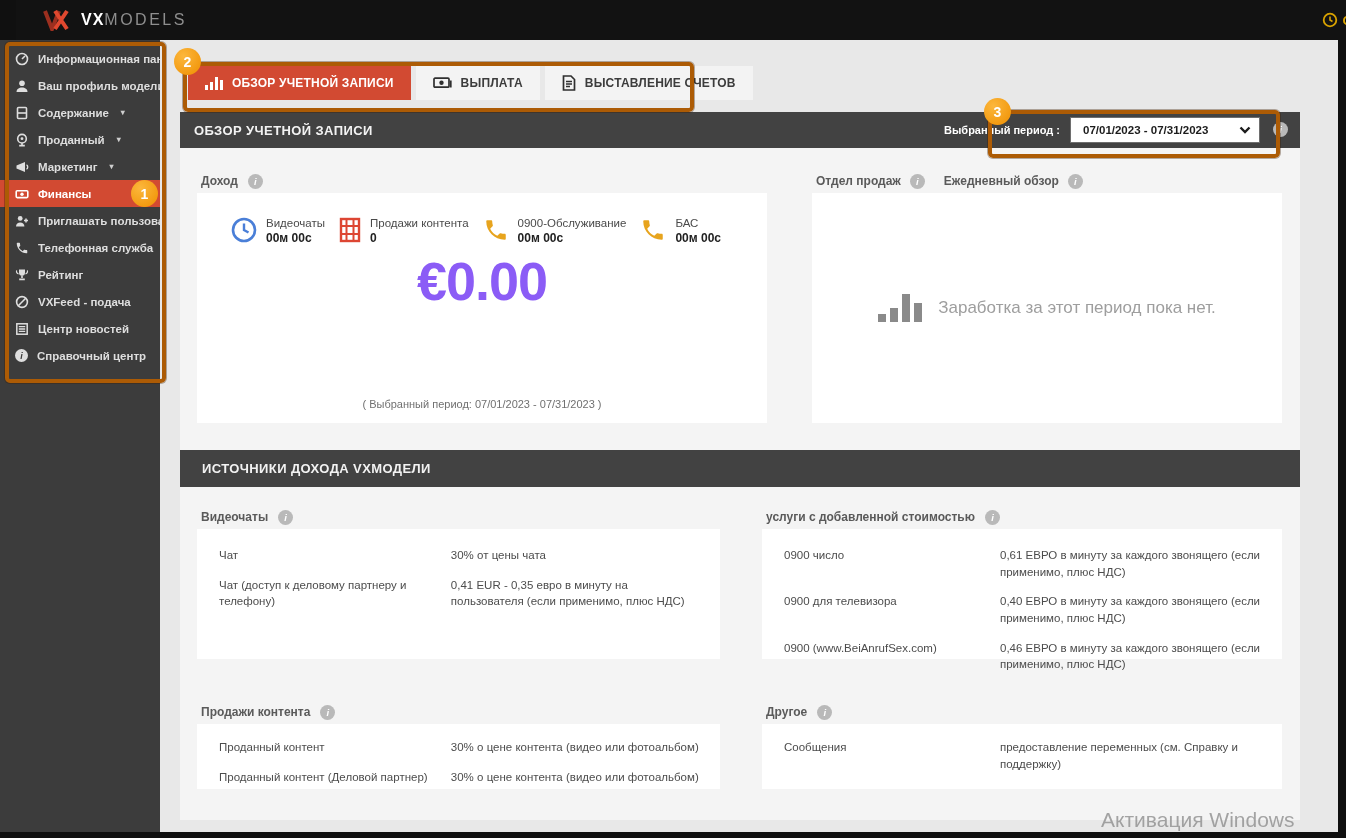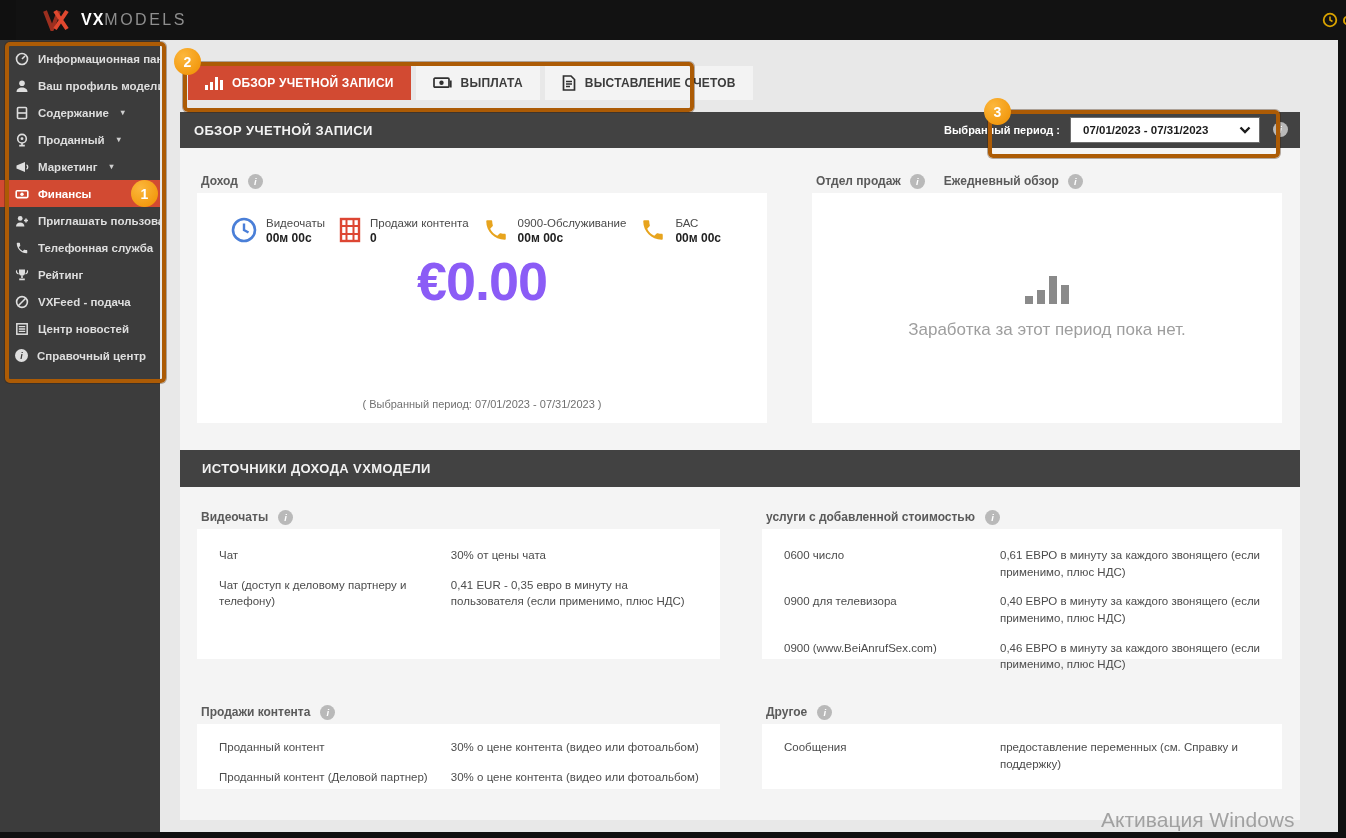--- a/index.html
+++ b/index.html
@@ -65,21 +65,21 @@
   .stat{display:flex;align-items:flex-start;gap:9px}
   .stat .txt{display:flex;flex-direction:column;gap:2px}
   .stat .lbl{font-size:11.5px;color:#4a4a4a}
   .stat .valtx{font-size:12px;font-weight:700;color:#222}
   .total{margin-top:5px;text-align:center;font-size:54px;font-weight:700;color:#8b5cf6;letter-spacing:-1px}
   .period-note{position:absolute;left:0;right:0;bottom:13px;text-align:center;font-size:11px;color:#707070}
   
   .sales{left:632px;top:21px;width:470px}
   .sales .panel-head{gap:9px}
   .sales .panel-head .t2{margin-left:10px}
-  .sales .card{height:230px;display:flex;flex-direction:column;align-items:center;justify-content:center;gap:16px}
+  .sales .card{height:230px;display:flex;flex-direction:row;align-items:center;justify-content:center;gap:16px}
   .empty-bars{display:flex;align-items:flex-end;gap:4px}
   .empty-bars i{display:block;width:8px;background:#8a8a8a}
   .empty-bars i:nth-child(1){height:8px}.empty-bars i:nth-child(2){height:14px}
   .empty-bars i:nth-child(3){height:28px}.empty-bars i:nth-child(4){height:19px}
   .empty-text{font-size:17px;color:#9e9e9e}
   
   .src-header{position:absolute;left:0;top:302px;width:1120px;height:37px;background:#424242;
     display:flex;align-items:center;padding-left:22px;box-sizing:border-box;
     color:#f2f2f2;font-size:13px;font-weight:700;letter-spacing:.4px}
   .subpanel .card{padding:18px 18px 10px 22px;box-sizing:border-box}
@@ -355,21 +355,21 @@
     </div>
   </div>
 
   <div class="panel subpanel right pB">
     <div class="panel-head">
         <span>услуги с добавленной стоимостью</span>
         <span class="info"></span>
       </div>
     <div class="card">
       <div class="row">
-          <span class="rl">0600 число</span>
+          <span class="rl">0900 число</span>
           <span class="rv">0,61 ЕВРО в минуту за каждого звонящего (если применимо, плюс НДС)</span>
         </div>
       <div class="row">
           <span class="rl">0900 для телевизора</span>
           <span class="rv">0,40 ЕВРО в минуту за каждого звонящего (если применимо, плюс НДС)</span>
         </div>
       <div class="row">
           <span class="rl">0900 (www.BeiAnrufSex.com)</span>
           <span class="rv">0,46 ЕВРО в минуту за каждого звонящего (если применимо, плюс НДС)</span>
         </div>

